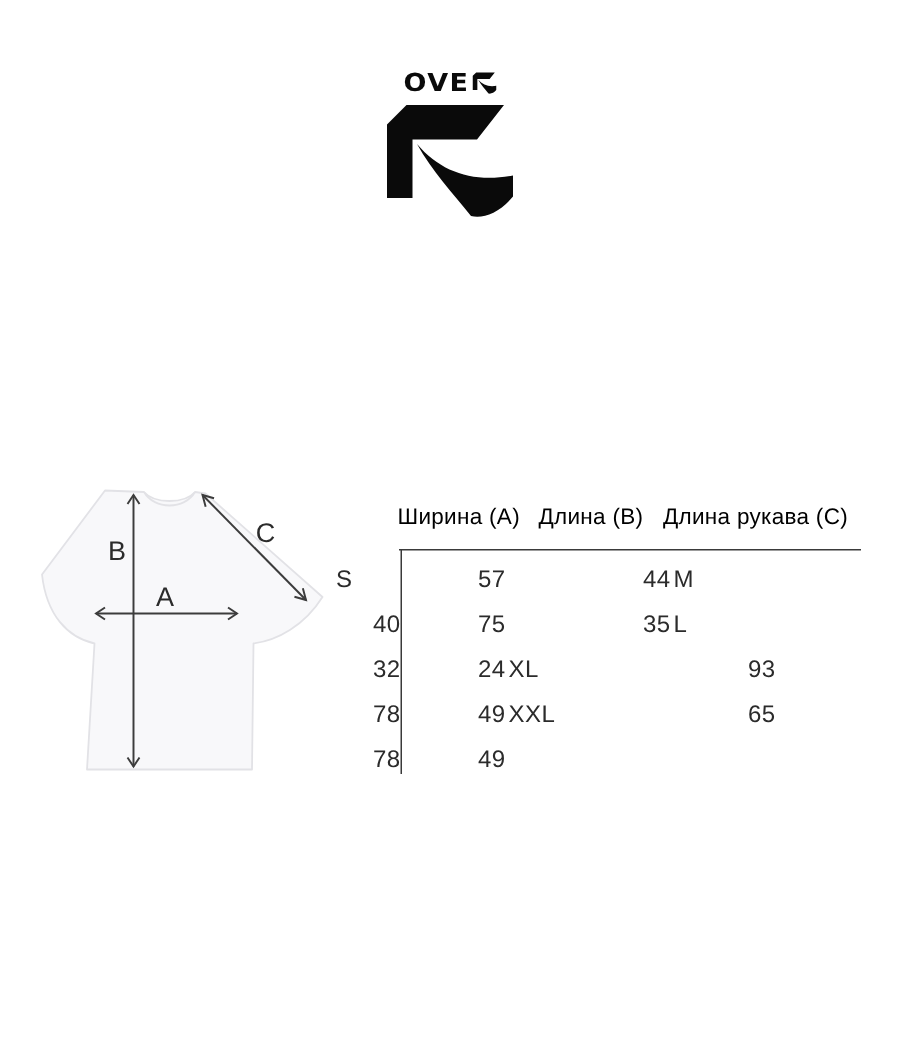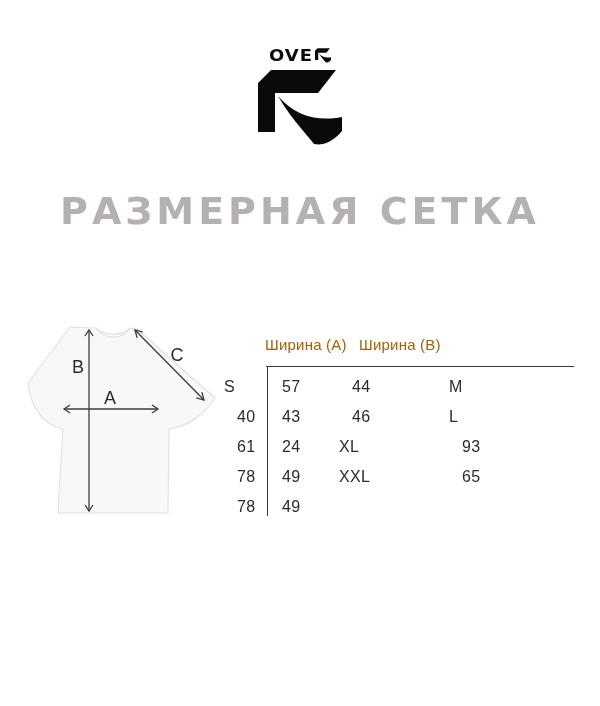--- a/index.html
+++ b/index.html
@@ -30,55 +30,54 @@
   
   .tee-wrap{position:absolute;left:25px;top:315px;width:195px;height:200px;}
   .tee-wrap svg{display:block;}
   .dim-label{
     font-family:"Liberation Sans",sans-serif;font-size:18px;font-weight:500;
     fill:#2b2b2b;
   }
   
   .size-table{position:absolute;left:222px;top:336px;width:362px;height:190px;}
   .th{
-    position:absolute;top:0;font-size:15px;font-weight:400;color:#a16207;
+    position:absolute;top:0;font-size:15px;font-weight:400;color:#000000;
     white-space:nowrap;letter-spacing:0.2px;
   }
   .th.h1{left:43px;} .th.h2{left:137px;} .th.h3{left:220px;}
   .hrule{position:absolute;left:44px;top:30px;width:308px;height:1px;background:#3a3a3a;}
   .vrule{position:absolute;left:45px;top:30px;width:1px;height:150px;background:#3a3a3a;}
   .rows{
     position:absolute;left:0;top:36px;width:295px;
     display:grid;grid-template-columns:45px 70px 110px 70px;grid-auto-rows:30px;
     align-items:center;
   }
   .cell{font-size:16px;color:#2b2b2b;letter-spacing:0.3px;}
   .cell.size{padding-left:2px;text-align:left;}
-  .cell.val{text-align:left;padding-left:15px;}
+  .cell.val{text-align:right;padding-left:15px;}
 </style>
 </head>
 <body>
 
 <div class="page">
 
   <div class="logo">
     <div class="wordmark">
       <span class="wordmark-text">OVE</span>
       <svg class="wordmark-glyph" viewBox="0 0 84 76">
         <path d="M 0,13 L 13,0 L 78,0 L 60,23 L 17,23 L 17,62 L 0,62 Z" fill="#0a0a0a"></path>
         <path d="M 20,26 C 36,45 58,52 84,47 L 84,61 C 75,72 64,76 56,74 C 44,59 30,44 20,26 Z" fill="#0a0a0a"></path>
       </svg>
     </div>
     <svg class="logo-glyph" viewBox="0 0 84 76">
       <path d="M 0,13 L 13,0 L 78,0 L 60,23 L 17,23 L 17,62 L 0,62 Z" fill="#0a0a0a"></path>
       <path d="M 20,26 C 36,45 58,52 84,47 L 84,61 C 75,72 64,76 56,74 C 44,59 30,44 20,26 Z" fill="#0a0a0a"></path>
     </svg>
   </div>
 
-  <div class="title">РАЗМЕРНАЯ СЕТКА</div>
 
   <div class="tee-wrap">
     <svg width="195" height="200" viewBox="0 0 195 200">
 
       <path d="M 45,12
                L 71,13
                C 78,21 98,21 105,13
                L 112,14
                L 190,83
                C 178,102 160,112 144,114
@@ -109,36 +108,37 @@
       </g>
 
       <text class="dim-label" x="53" y="58" text-anchor="middle">B</text>
       <text class="dim-label" x="85" y="89" text-anchor="middle">A</text>
       <text class="dim-label" x="152" y="46" text-anchor="middle">C</text>
     </svg>
   </div>
 
   <div class="size-table">
     <div class="th h1">Ширина (А)</div>
-    <div class="th h2">Ширина (В)</div>
+    <div class="th h2">Длина (В)</div>
+    <div class="th h3">Длина рукава (С)</div>
     <div class="hrule"></div>
     <div class="vrule"></div>
     <div class="rows">
 
       <div class="cell size">S</div>
       <div class="cell val">57</div>
       <div class="cell val">44</div>
 
       <div class="cell size">M</div>
       <div class="cell val">40</div>
-      <div class="cell val">43</div>
-      <div class="cell val">46</div>
+      <div class="cell val">75</div>
+      <div class="cell val">35</div>
 
       <div class="cell size">L</div>
-      <div class="cell val">61</div>
+      <div class="cell val">32</div>
       <div class="cell val">24</div>
 
       <div class="cell size">XL</div>
       <div class="cell val">93</div>
       <div class="cell val">78</div>
       <div class="cell val">49</div>
 
       <div class="cell size">XXL</div>
       <div class="cell val">65</div>
       <div class="cell val">78</div>

